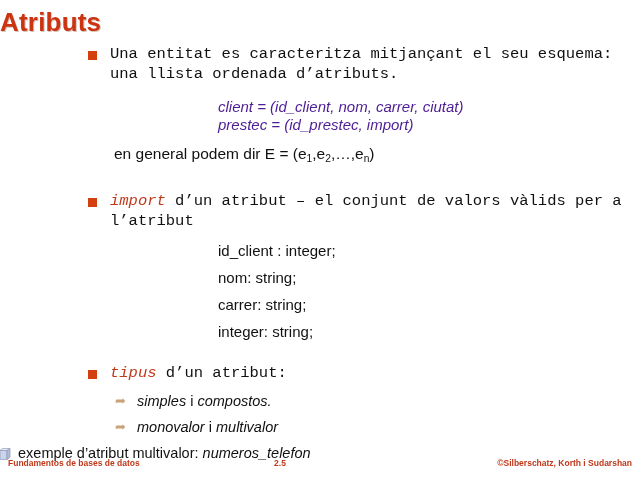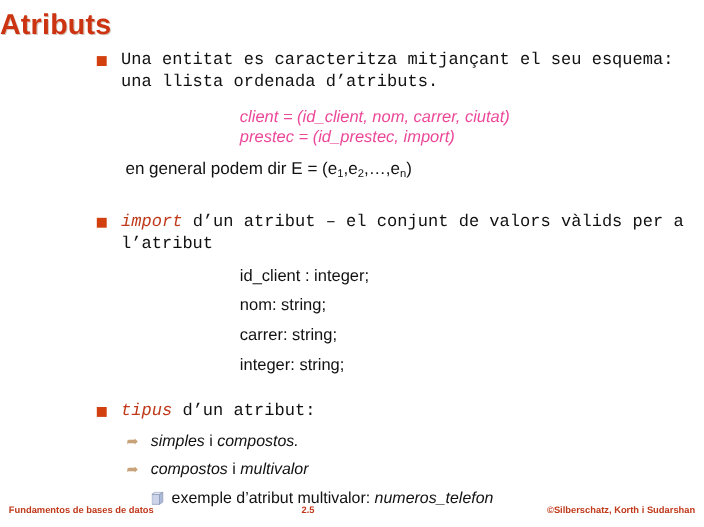--- a/index.html
+++ b/index.html
@@ -78,40 +78,39 @@
     font-size: 14.5px;
     line-height: 20px;
     font-style: italic;
     color: #111111;
   }
 
   
   .lvl3 {
     display: flex;
     align-items: flex-start;
-    padding-left: 138px;
   }
   .lvl3 .cube {
     flex: 0 0 auto;
     margin-top: 3px;
     margin-right: 7px;
   }
   .lvl3 .txt {
     font-size: 14.5px;
     line-height: 20px;
     color: #111111;
   }
 
   
   .codeline {
     font-size: 15px;
     line-height: 18px;
     font-style: italic;
     padding-left: 218px;
-    color: #ec4899;
+    color: #4c1d95;
   }
   .domline {
     font-size: 15px;
     line-height: 27px;
     padding-left: 218px;
     color: #111111;
   }
   .plainline {
     font-size: 15.5px;
     line-height: 20px;
@@ -194,21 +193,21 @@
 
   <div class="lvl2">
     <span class="pennant">➦</span>
     <span class="txt"><span class="it">simples</span><span class="nrm"> i </span><span class="it">compostos.</span></span>
   </div>
 
   <div class="sp6"></div>
 
   <div class="lvl2">
     <span class="pennant">➦</span>
-    <span class="txt"><span class="it">compostos</span><span class="nrm"> i </span><span class="it">multivalor</span></span>
+    <span class="txt"><span class="it">monovalor</span><span class="nrm"> i </span><span class="it">multivalor</span></span>
   </div>
 
   <div class="sp6"></div>
 
   <div class="lvl3">
     <span class="cube">
       <svg width="11" height="12" viewBox="0 0 11 12" aria-hidden="true">
         <polygon points="0,2.5 7,2.5 7,11.5 0,11.5" fill="#CBD4E8" stroke="#8C9AB8" stroke-width="0.7"></polygon>
         <polygon points="0,2.5 2.8,0.4 10,0.4 7,2.5" fill="#E6EAF5" stroke="#8C9AB8" stroke-width="0.7"></polygon>
         <polygon points="7,2.5 10,0.4 10,9.4 7,11.5" fill="#AEBBD8" stroke="#8C9AB8" stroke-width="0.7"></polygon>

